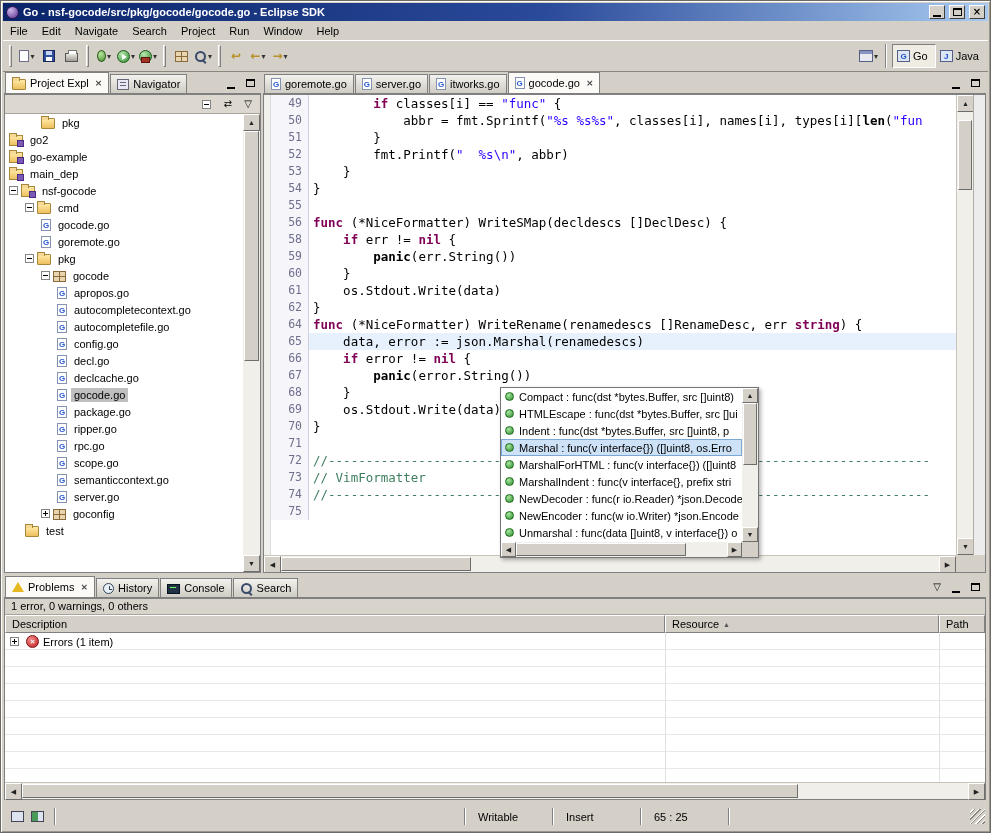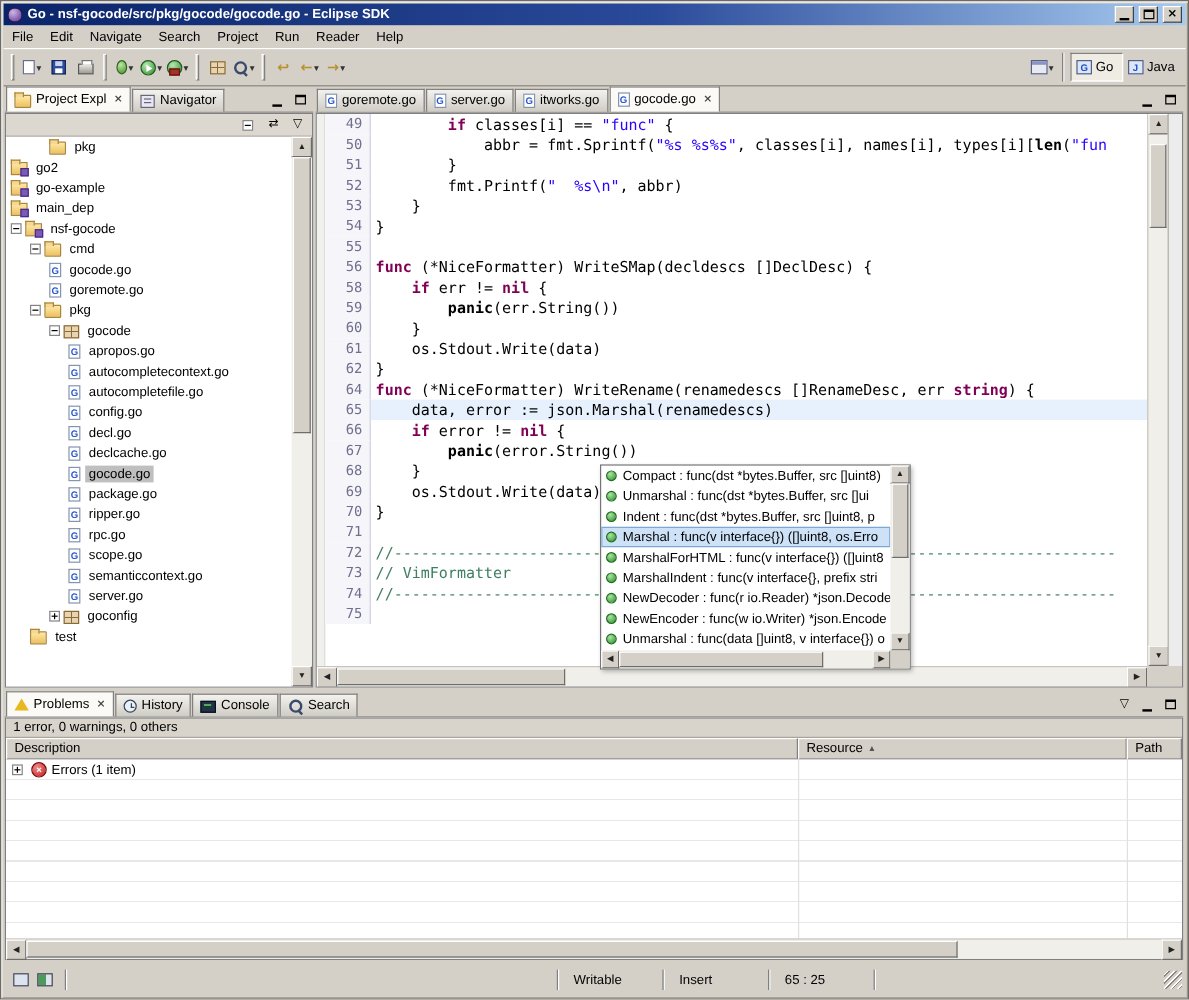--- a/index.html
+++ b/index.html
@@ -181,21 +181,21 @@
     </span>
 </div>
 
 <div class="menubar" id="menubar">
     <div class="menu-item">File</div>
     <div class="menu-item">Edit</div>
     <div class="menu-item">Navigate</div>
     <div class="menu-item">Search</div>
     <div class="menu-item">Project</div>
     <div class="menu-item">Run</div>
-    <div class="menu-item">Reader</div>
+    <div class="menu-item">Window</div>
     <div class="menu-item">Help</div>
   </div>
 
 <div class="toolbar" id="toolbar">
     <div class="tb-handle"></div>
     <div class="tb-btn">
       <span class="icn icn-new-document"></span>
       <span class="dd">▾</span>
     </div>
     <div class="tb-btn">
@@ -517,21 +517,21 @@
     <div class="editor-corner"></div>
 
     <div class="popup">
       <div class="pop-list" id="popup-list">
           <div class="pop-item">
             <span class="icn icn-method"></span>
             <span>Compact : func(dst *bytes.Buffer, src []uint8)</span>
           </div>
           <div class="pop-item">
             <span class="icn icn-method"></span>
-            <span>Unmarshal : func(dst *bytes.Buffer, src []ui</span>
+            <span>HTMLEscape : func(dst *bytes.Buffer, src []ui</span>
           </div>
           <div class="pop-item">
             <span class="icn icn-method"></span>
             <span>Indent : func(dst *bytes.Buffer, src []uint8, p</span>
           </div>
           <div class="pop-item sel">
             <span class="icn icn-method"></span>
             <span>Marshal : func(v interface{}) ([]uint8, os.Erro</span>
           </div>
           <div class="pop-item">

